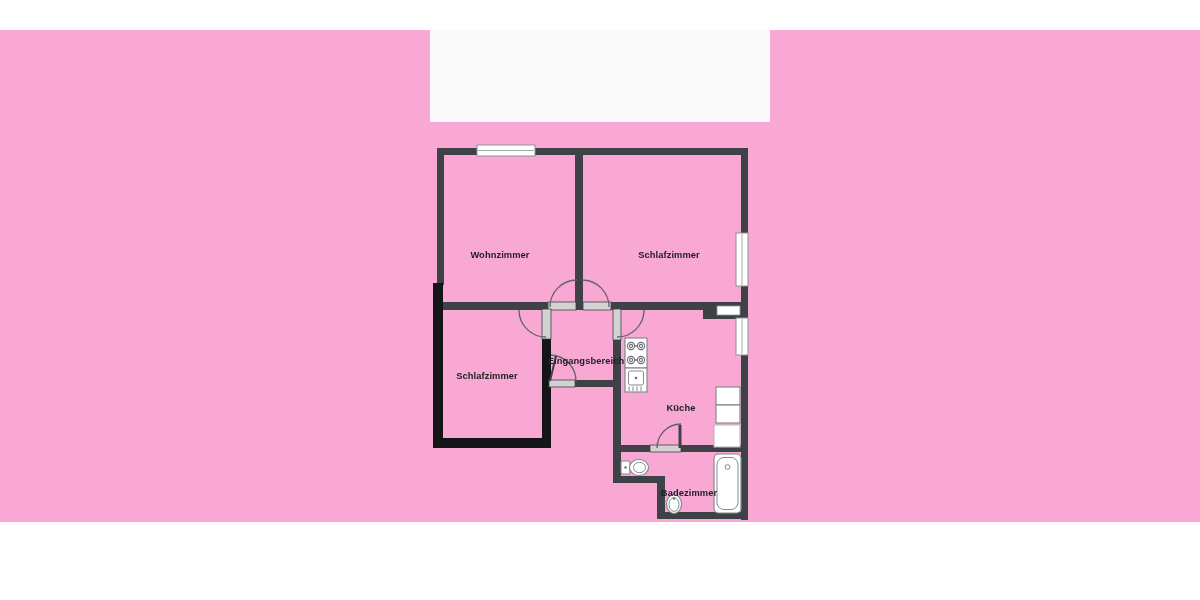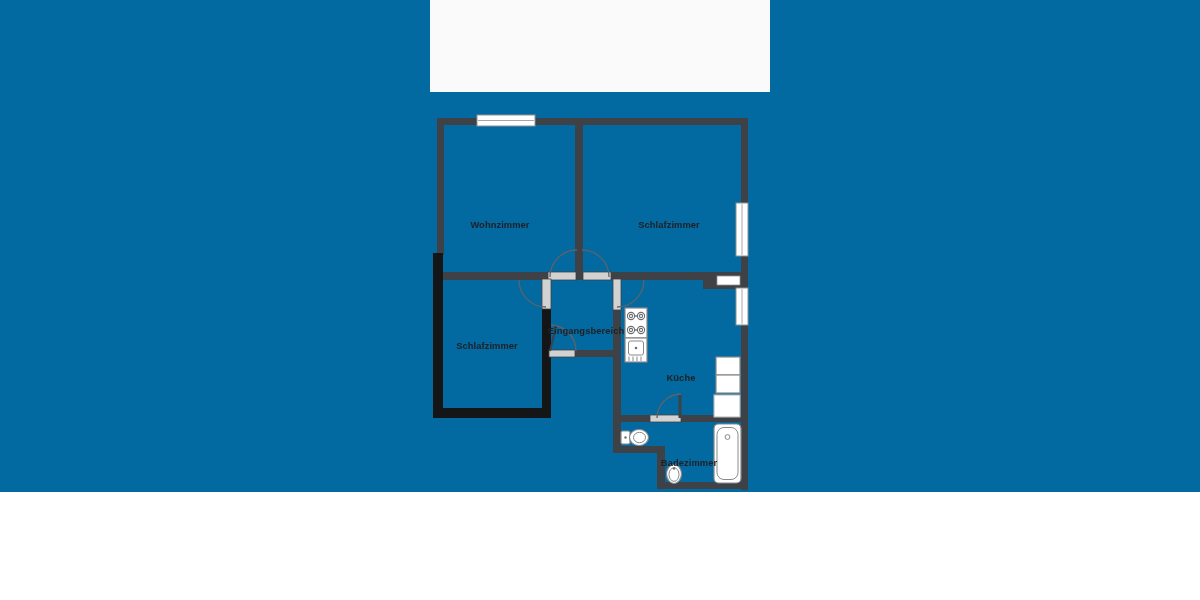--- a/index.html
+++ b/index.html
@@ -1,21 +1,22 @@
 <!DOCTYPE html>
 <html><head>
 <meta charset="utf-8">
 <style>
   html,body{margin:0;padding:0;background:#ffffff;}
   .stage{
     position:relative;
     width:1200px;height:492px;
-    background:#0369a1;
+    background:#f9a8d4;
     overflow:hidden;
     font-family:"Liberation Sans", sans-serif;
+    margin-top:30px;
   }
   .top-band{
     position:absolute;left:430px;top:0;width:340px;height:92px;
     background:#fafafa;
   }
   svg{position:absolute;left:0;top:0;}
   .slab{stroke:#3e4145;stroke-width:0.8;}
   .window{fill:#ffffff;stroke:#8d9296;stroke-width:1;}
   .winline{stroke:#8d9296;stroke-width:0.8;fill:none;}
   .arc{fill:none;stroke:#5f6368;stroke-width:1.3;}

